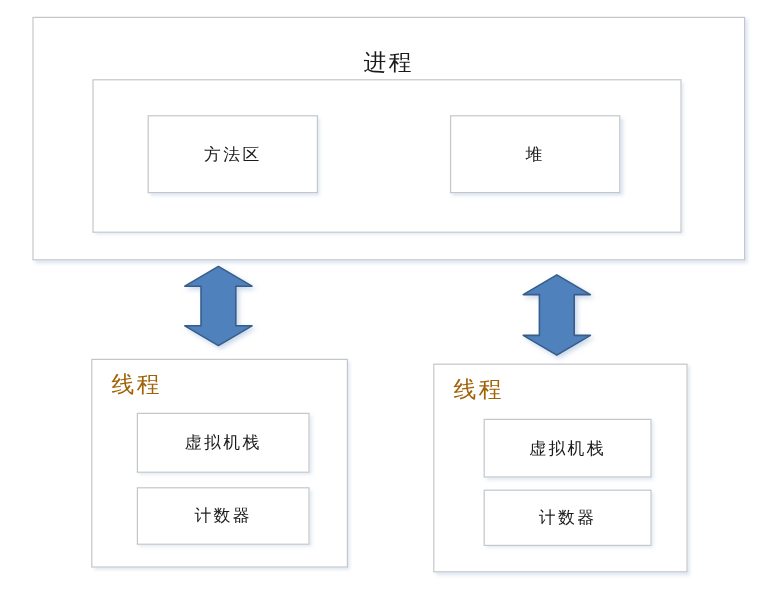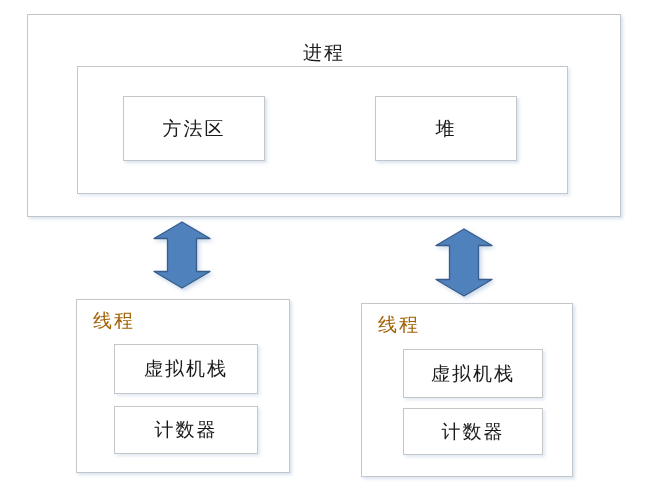--- a/index.html
+++ b/index.html
@@ -23,21 +23,21 @@
     box-sizing: border-box;
   }
   .plain-border {
     box-shadow: 2px 2px 3px rgba(170,193,222,0.35);
   }
   .centered-label {
     display: flex;
     align-items: center;
     justify-content: center;
     color: #1a1a1a;
-    font-size: 19px;
+    font-size: 14px;
     letter-spacing: 2px;
   }
   .process-label {
     position: absolute;
     top: 24px;
     left: 0;
     width: 100%;
     text-align: center;
     font-size: 19px;
     letter-spacing: 2px;

